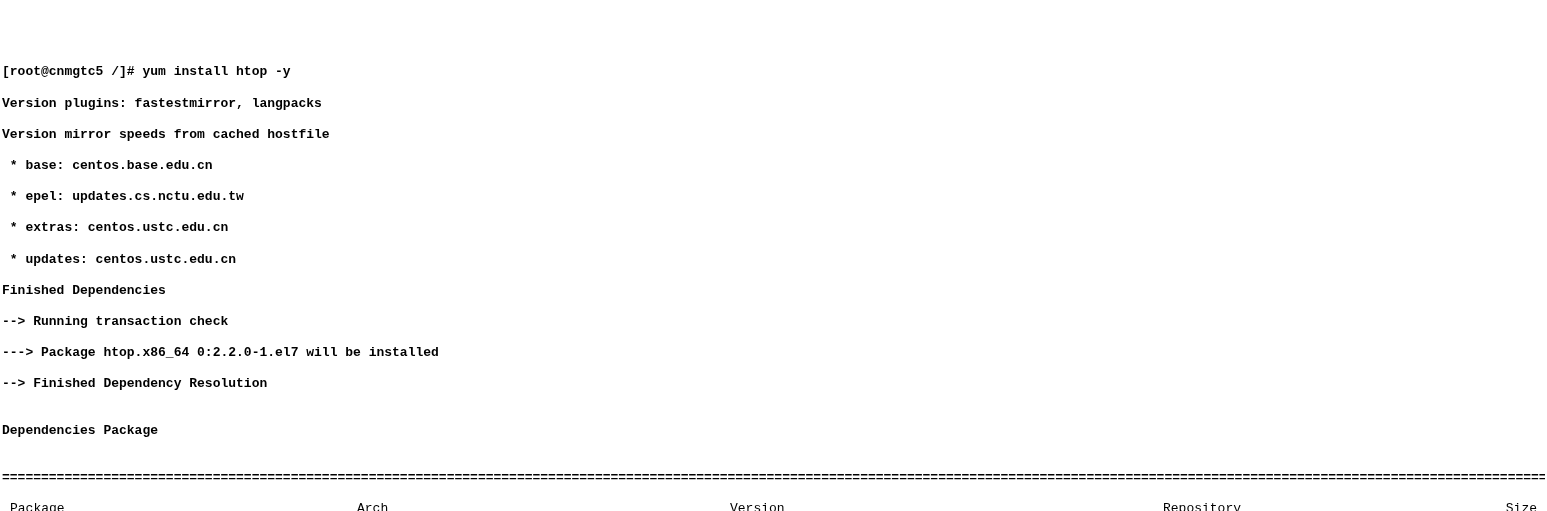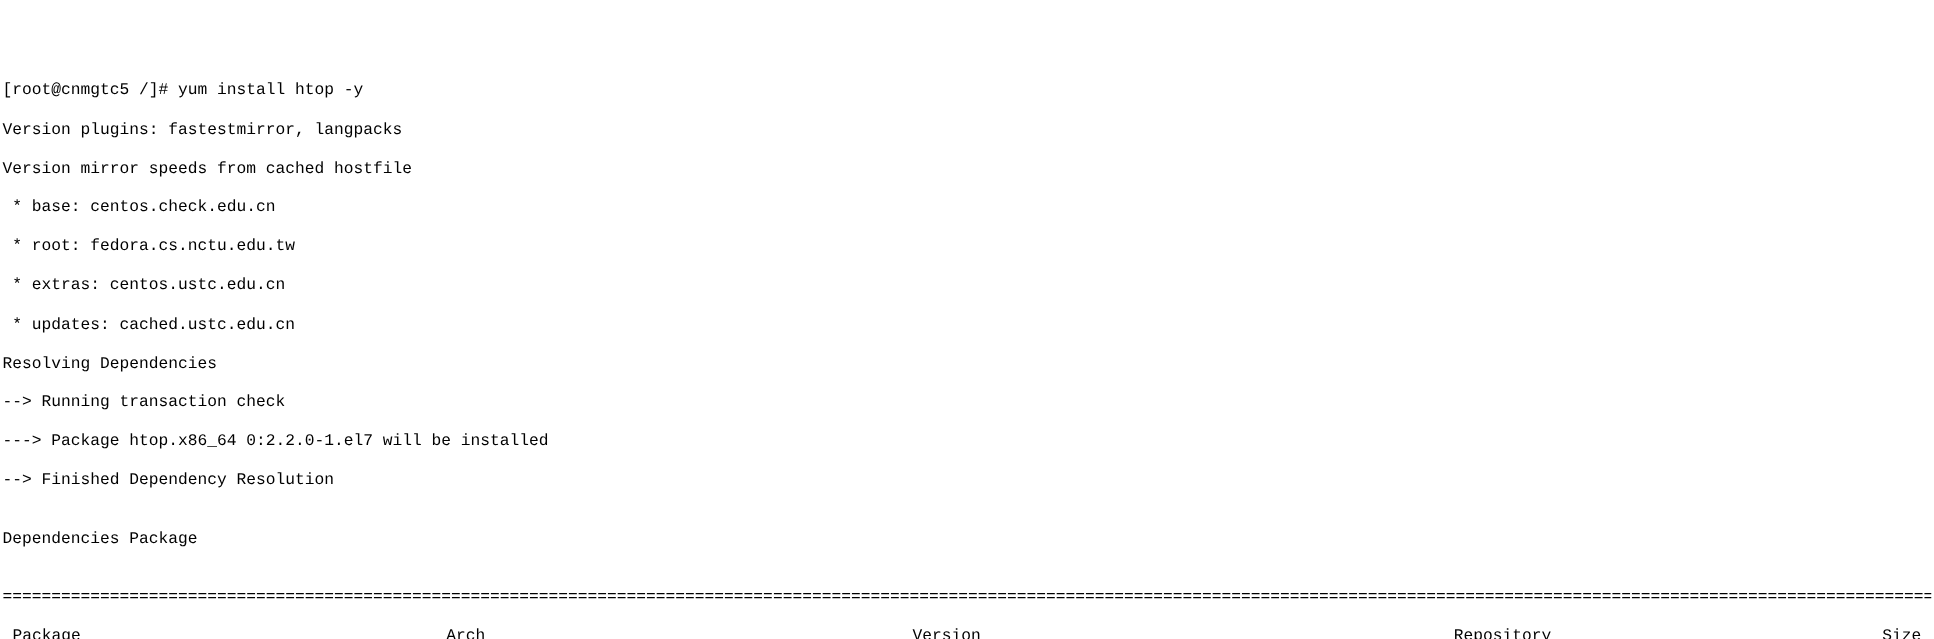--- a/index.html
+++ b/index.html
@@ -11,20 +11,21 @@
       font-family: "Courier New", Courier, monospace;
       font-size: 13px;
       line-height: 1.2;
       background: #ffffff;
       color: #000000;
       white-space: pre;
       padding: 2px;
     }
     .terminal-line {
       display: block;
+      font-weight: bold;
     }
     .divider {
       letter-spacing: 0;
       overflow: hidden;
       width: 100%;
     }
     .table-row {
       display: flex;
     }
     .col-package {
@@ -47,25 +48,25 @@
     }
   </style>
 </head>
 <body>
 
 
 
 <span class="terminal-line">[root@cnmgtc5 /]# yum install htop -y</span>
 <span class="terminal-line">Version plugins: fastestmirror, langpacks</span>
 <span class="terminal-line">Version mirror speeds from cached hostfile</span>
-<span class="terminal-line"> * base: centos.check.edu.cn</span>
-<span class="terminal-line"> * root: fedora.cs.nctu.edu.tw</span>
+<span class="terminal-line"> * base: centos.base.edu.cn</span>
+<span class="terminal-line"> * epel: updates.cs.nctu.edu.tw</span>
 <span class="terminal-line"> * extras: centos.ustc.edu.cn</span>
-<span class="terminal-line"> * updates: cached.ustc.edu.cn</span>
-<span class="terminal-line">Resolving Dependencies</span>
+<span class="terminal-line"> * updates: centos.ustc.edu.cn</span>
+<span class="terminal-line">Finished Dependencies</span>
 <span class="terminal-line">--&gt; Running transaction check</span>
 <span class="terminal-line">---&gt; Package htop.x86_64 0:2.2.0-1.el7 will be installed</span>
 <span class="terminal-line">--&gt; Finished Dependency Resolution</span>
 <span class="terminal-line"></span>
 <span class="terminal-line">Dependencies Package</span>
 <span class="terminal-line"></span>
 <span class="terminal-line divider">================================================================================================================================================================================================================</span>
 <div class="table-row">
   <span class="col-package">Package</span>
   <span class="col-arch">Arch</span>

